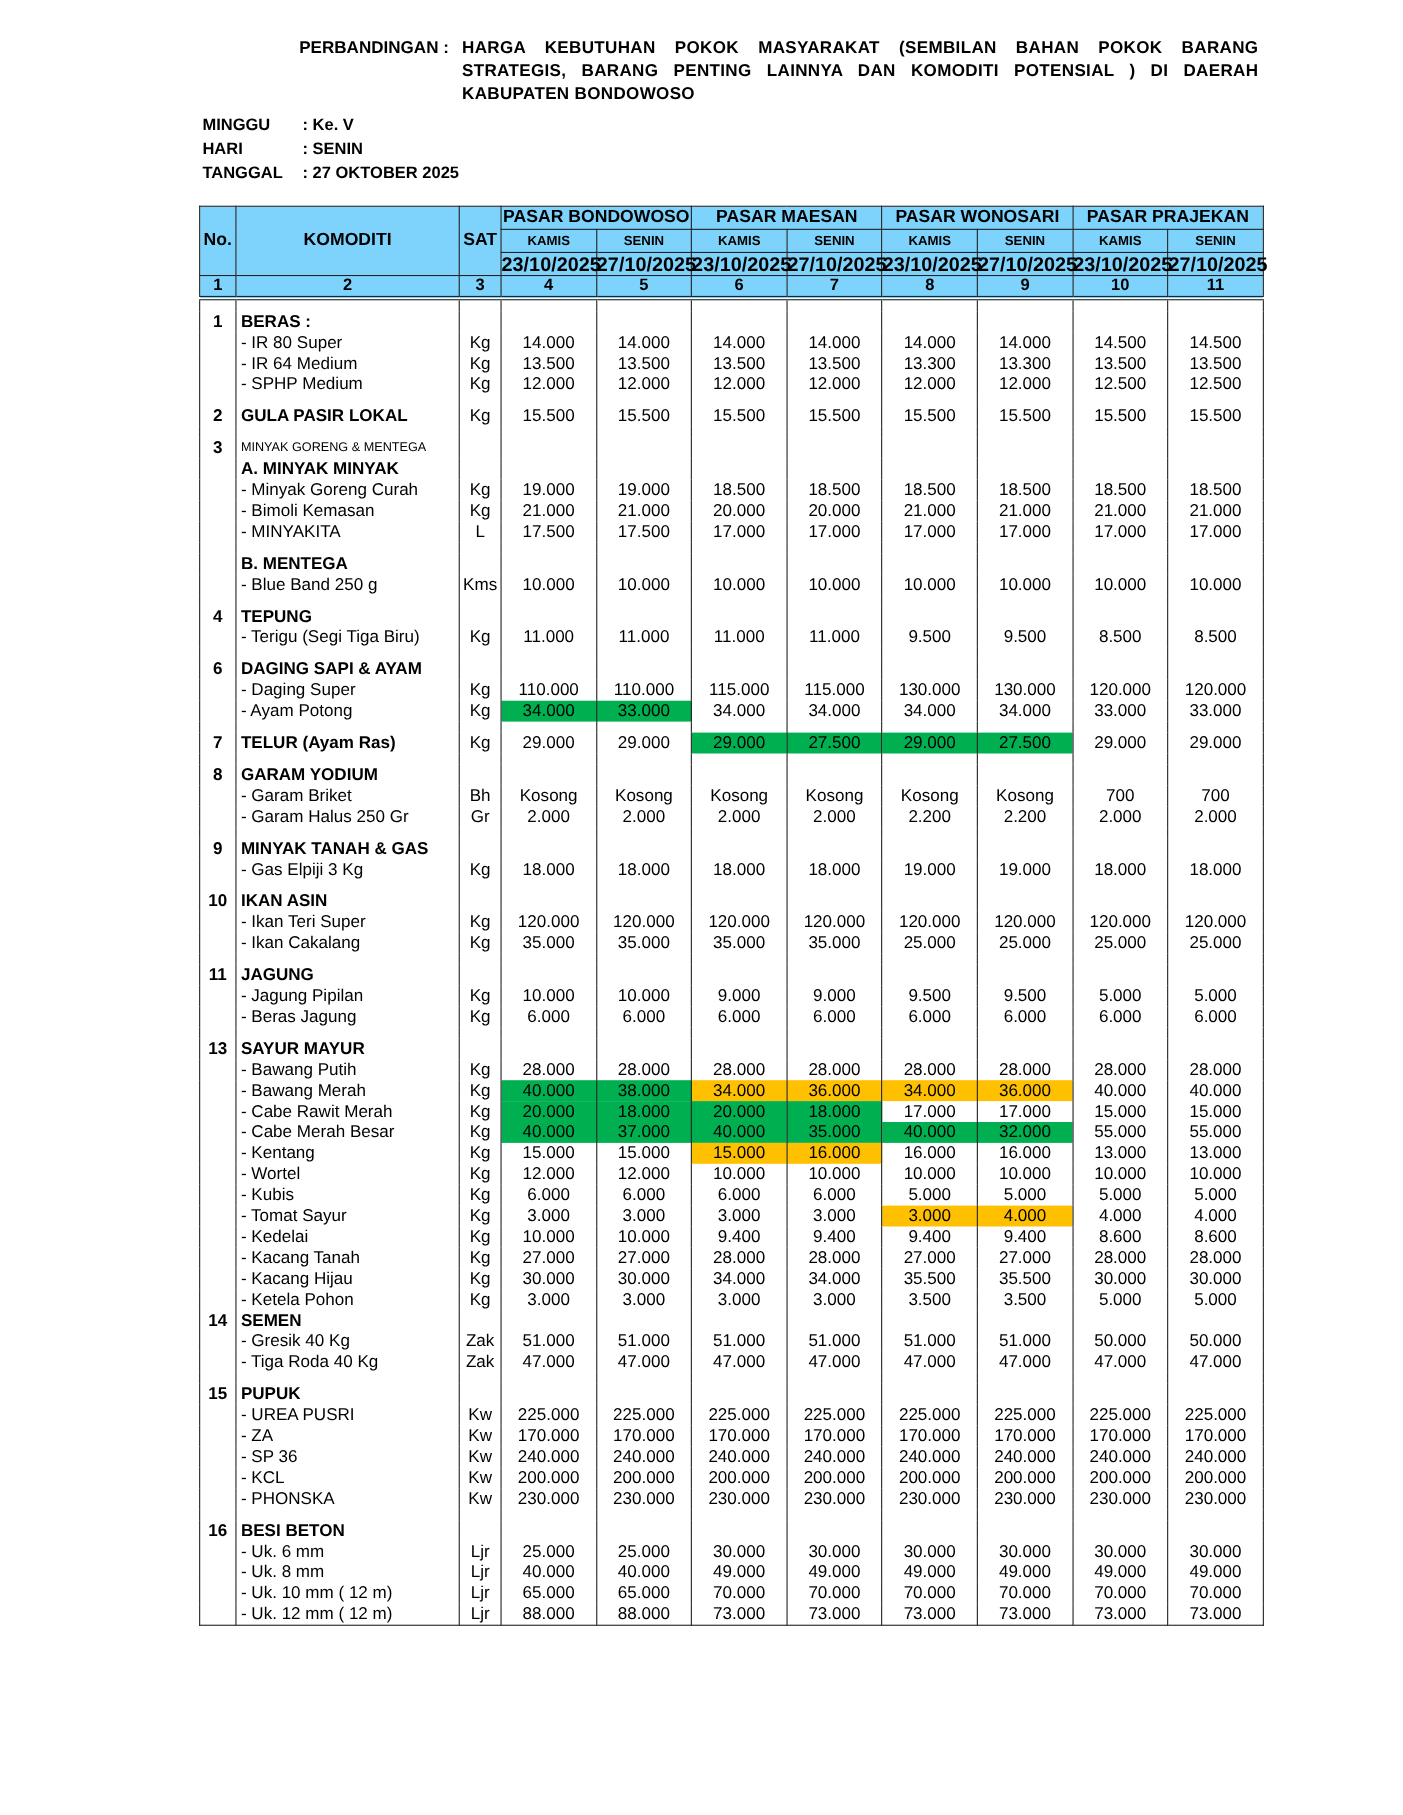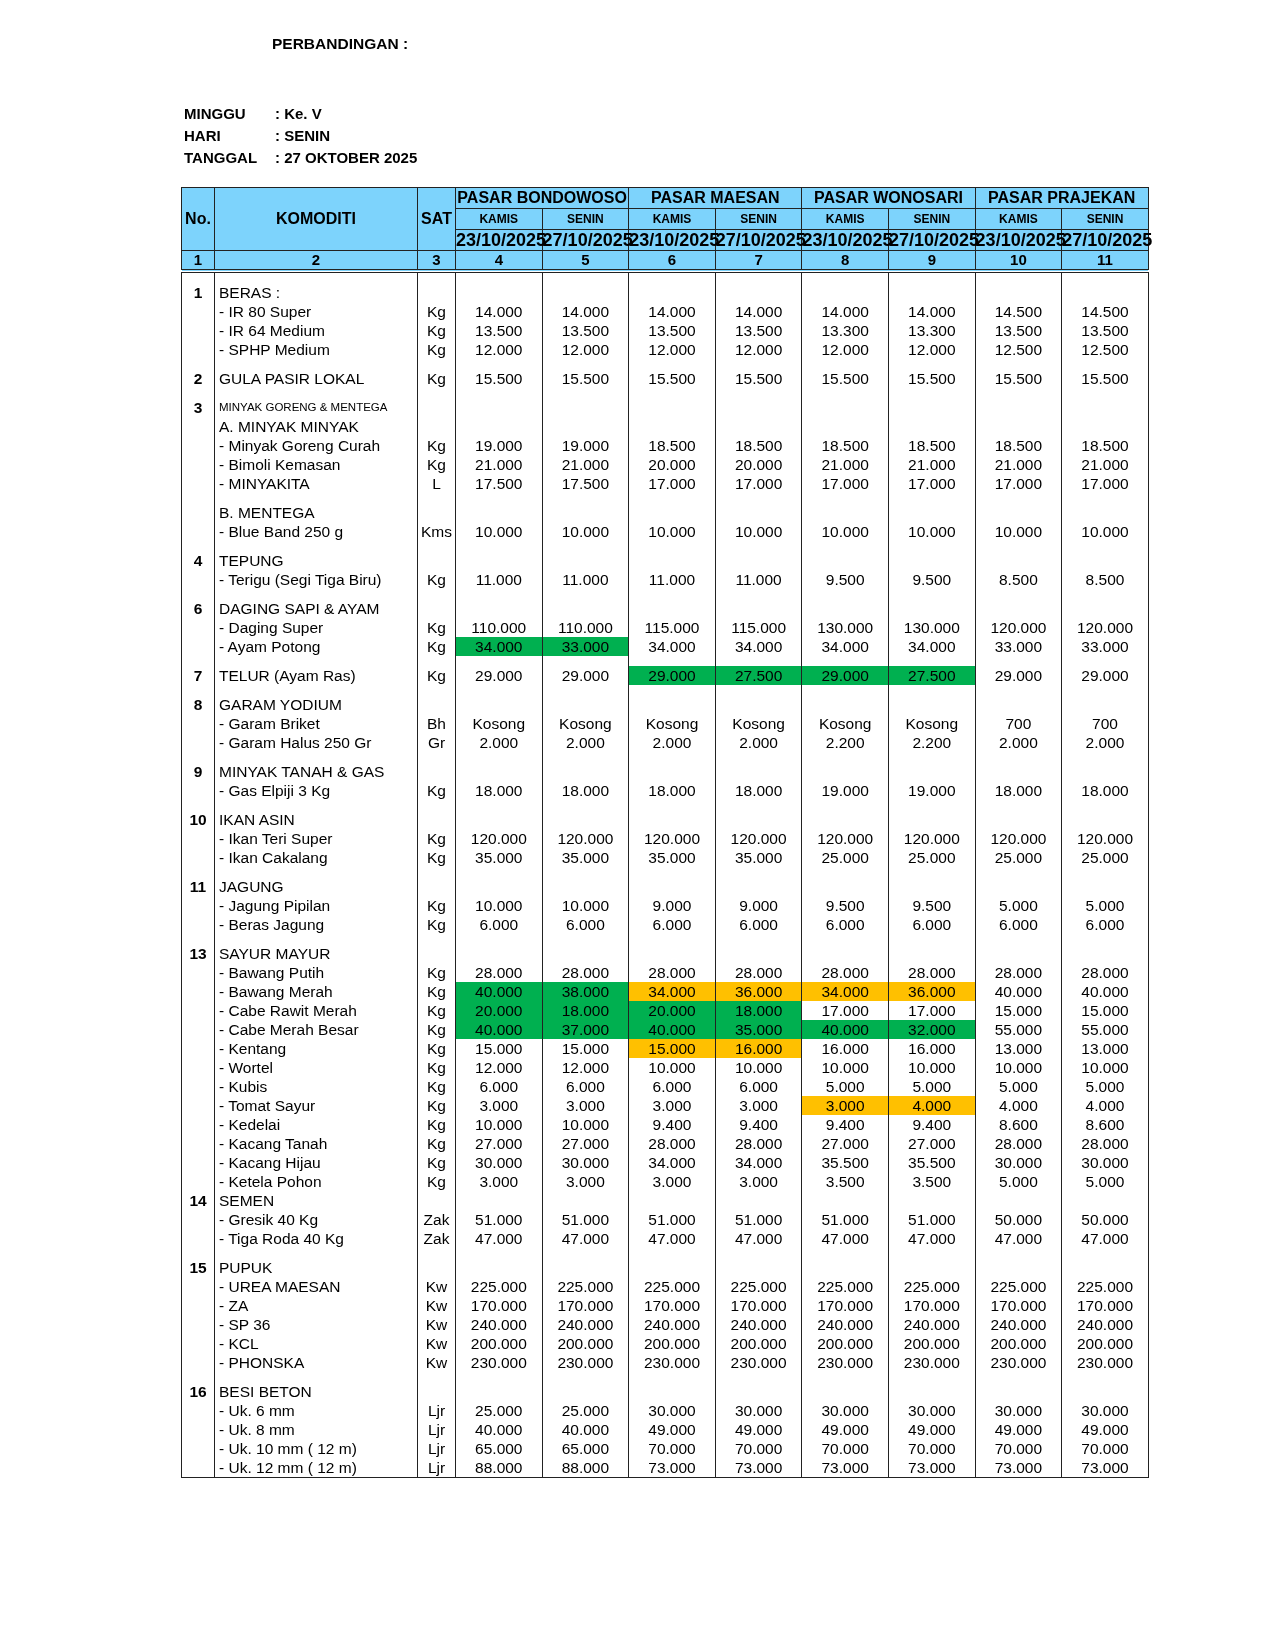--- a/index.html
+++ b/index.html
@@ -17,31 +17,32 @@
   .t thead .pasar th { font-size:16px; }
   .t thead .day th { font-size:12px; }
   .t thead .date th { font-size:18px; }
   .t thead .idx th { font-size:15px; line-height:18px; border-bottom:4px double #222; }
   .t tbody td { border-left:1.5px solid #222; border-right:1.5px solid #222; padding:0; line-height:19px; height:19px; white-space:nowrap; }
   .t tbody tr:last-child td { border-bottom:1.5px solid #222; }
   .t td.no { text-align:center; font-weight:bold; }
   .t td.kom { padding-left:4px; }
   .t td.sat { text-align:center; }
   .t td.v { text-align:center; }
-  .t tr.cat td.kom { font-weight:normal; }
+  .t tr.cat td.kom { font-weight:bold; }
   .t tr.cat-small td.kom { font-weight:normal; font-size:11.5px; }
   .t tr.gap td { height:10px; line-height:10px; }
   .t td.hl-green { background:#00b050; }
   .t td.hl-yellow { background:#ffc000; }
 </style>
 </head>
 <body>
 
 <div class="hdr">
   <span class="lbl">PERBANDINGAN :</span>
+  <div class="txt">HARGA KEBUTUHAN POKOK MASYARAKAT (SEMBILAN BAHAN POKOK BARANG STRATEGIS, BARANG PENTING LAINNYA DAN KOMODITI POTENSIAL ) DI DAERAH KABUPATEN BONDOWOSO</div>
 </div>
 
 <div class="meta">
   <div class="row">
     <span class="k">MINGGU</span>
     <span>: Ke. V</span>
   </div>
   <div class="row">
     <span class="k">HARI</span>
     <span>: SENIN</span>
@@ -873,21 +874,21 @@
         <td class="v"></td>
         <td class="v"></td>
         <td class="v"></td>
         <td class="v"></td>
         <td class="v"></td>
         <td class="v"></td>
         <td class="v"></td>
       </tr>
       <tr class="item">
         <td class="no"></td>
-        <td class="kom">- UREA MAESAN</td>
+        <td class="kom">- UREA PUSRI</td>
         <td class="sat">Kw</td>
         <td class="v">225.000</td>
         <td class="v">225.000</td>
         <td class="v">225.000</td>
         <td class="v">225.000</td>
         <td class="v">225.000</td>
         <td class="v">225.000</td>
         <td class="v">225.000</td>
         <td class="v">225.000</td>
       </tr>

